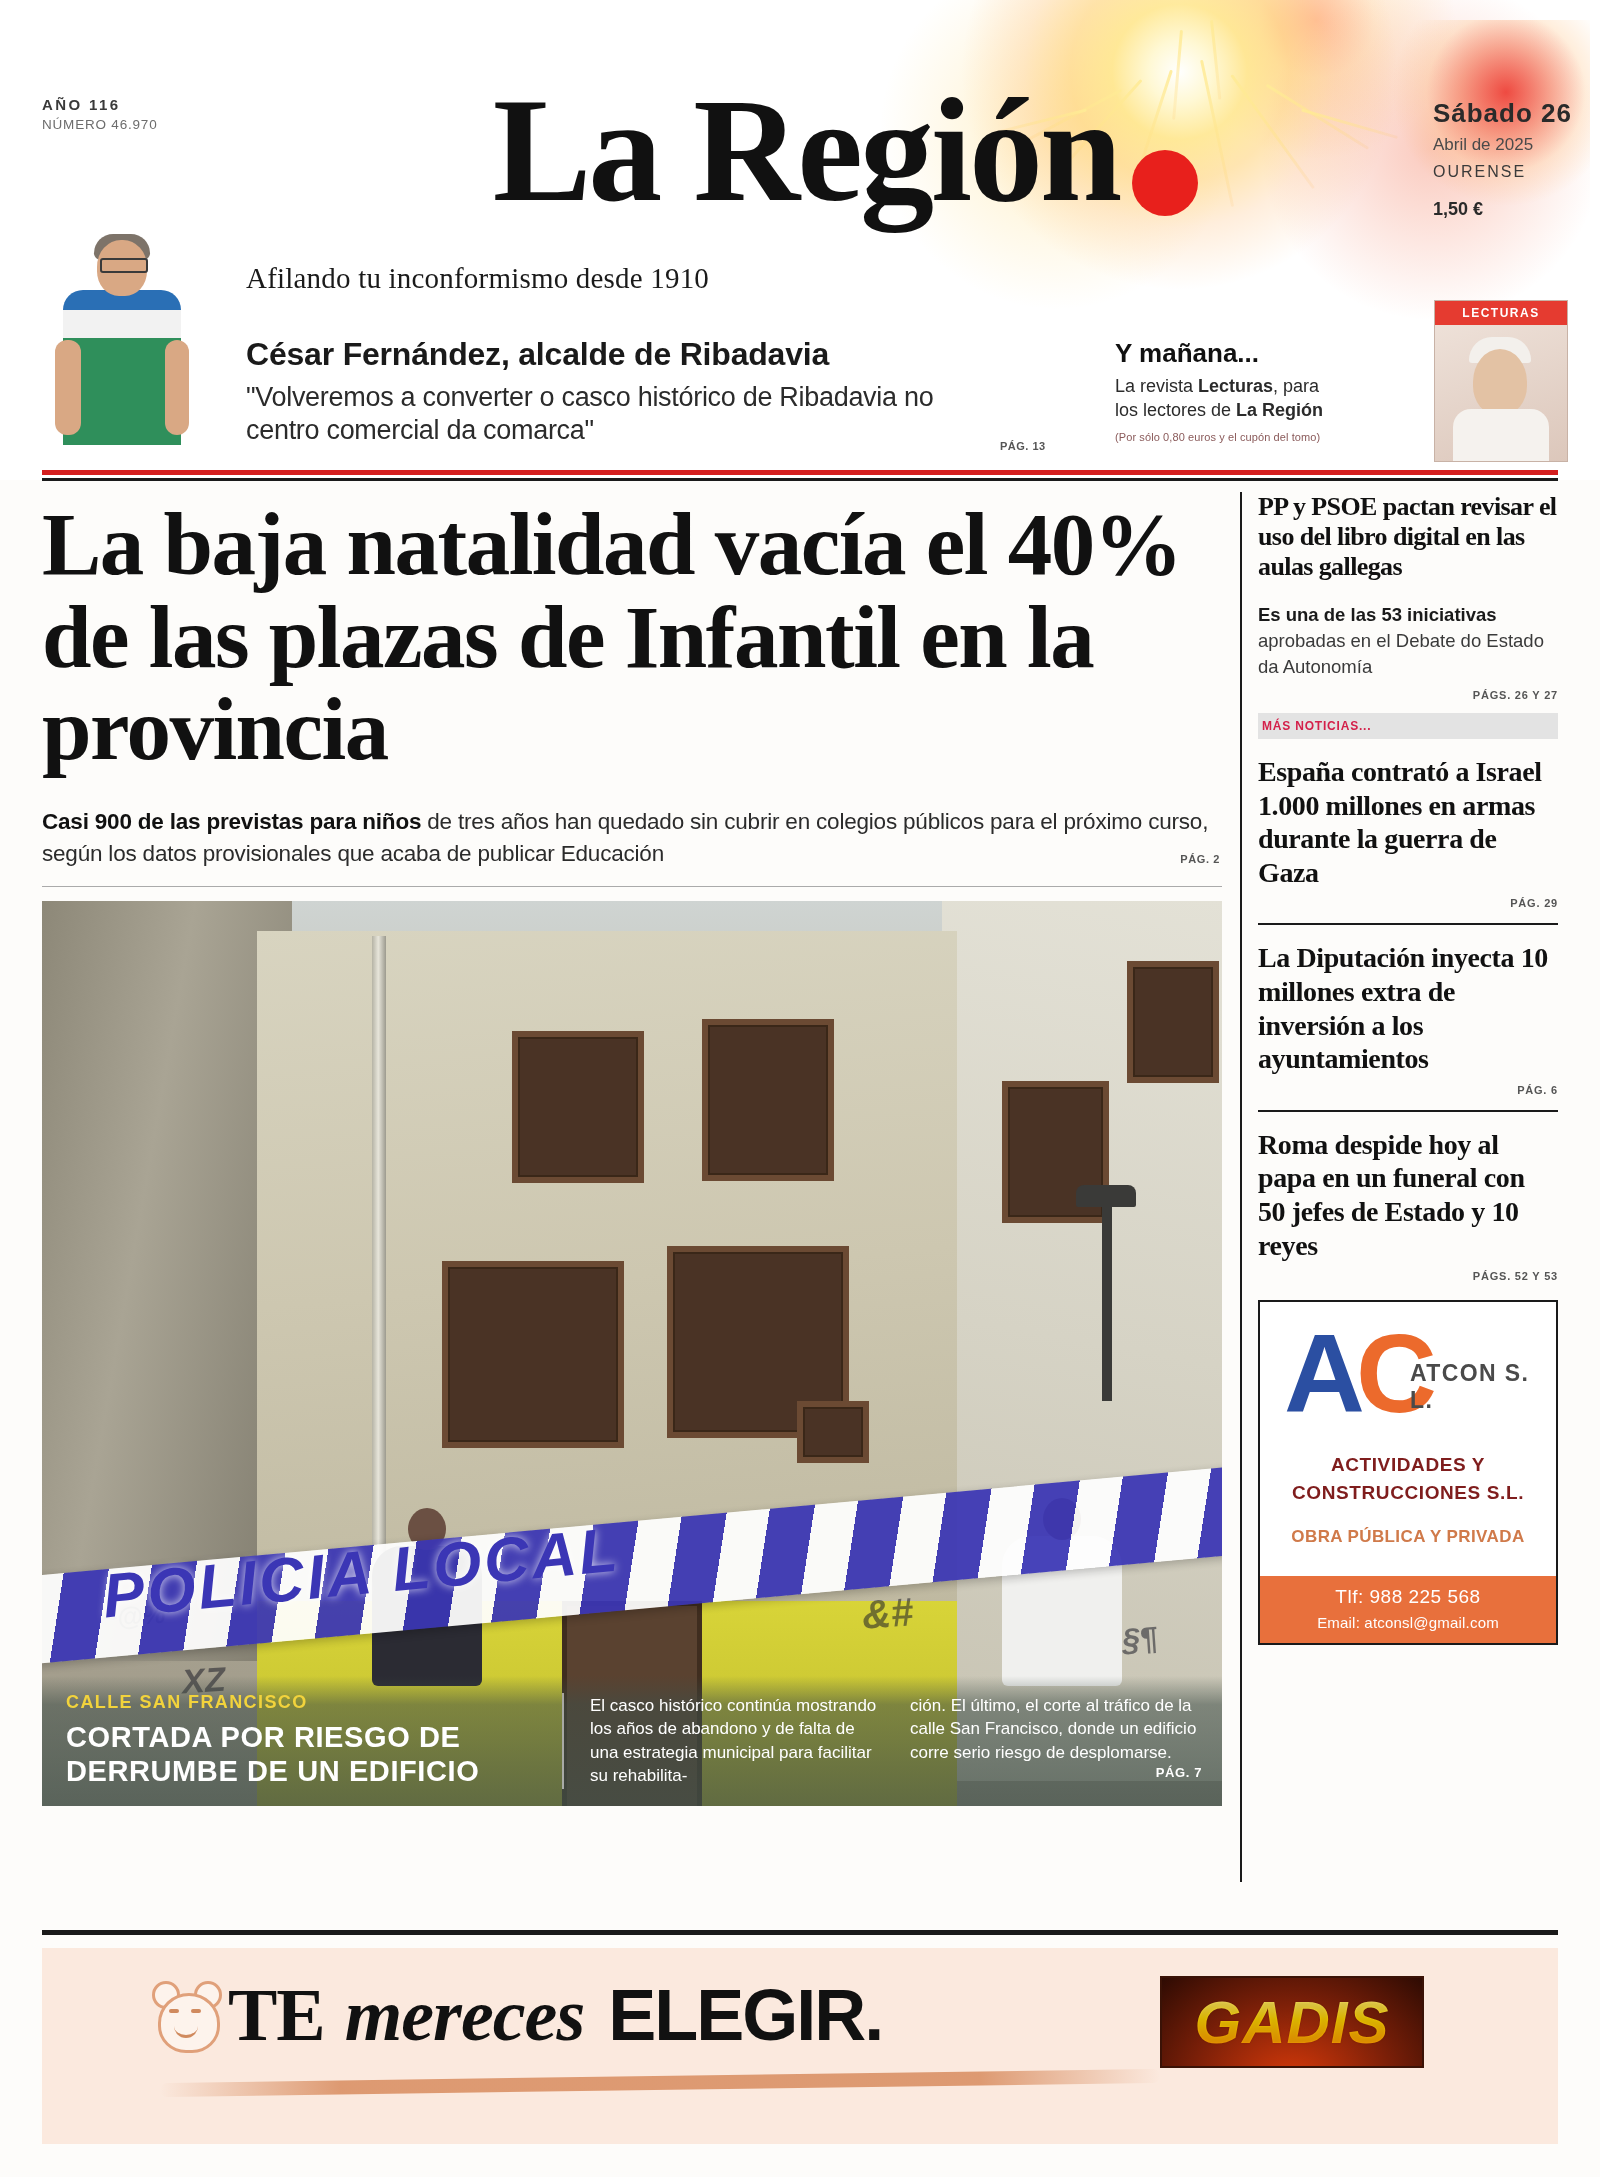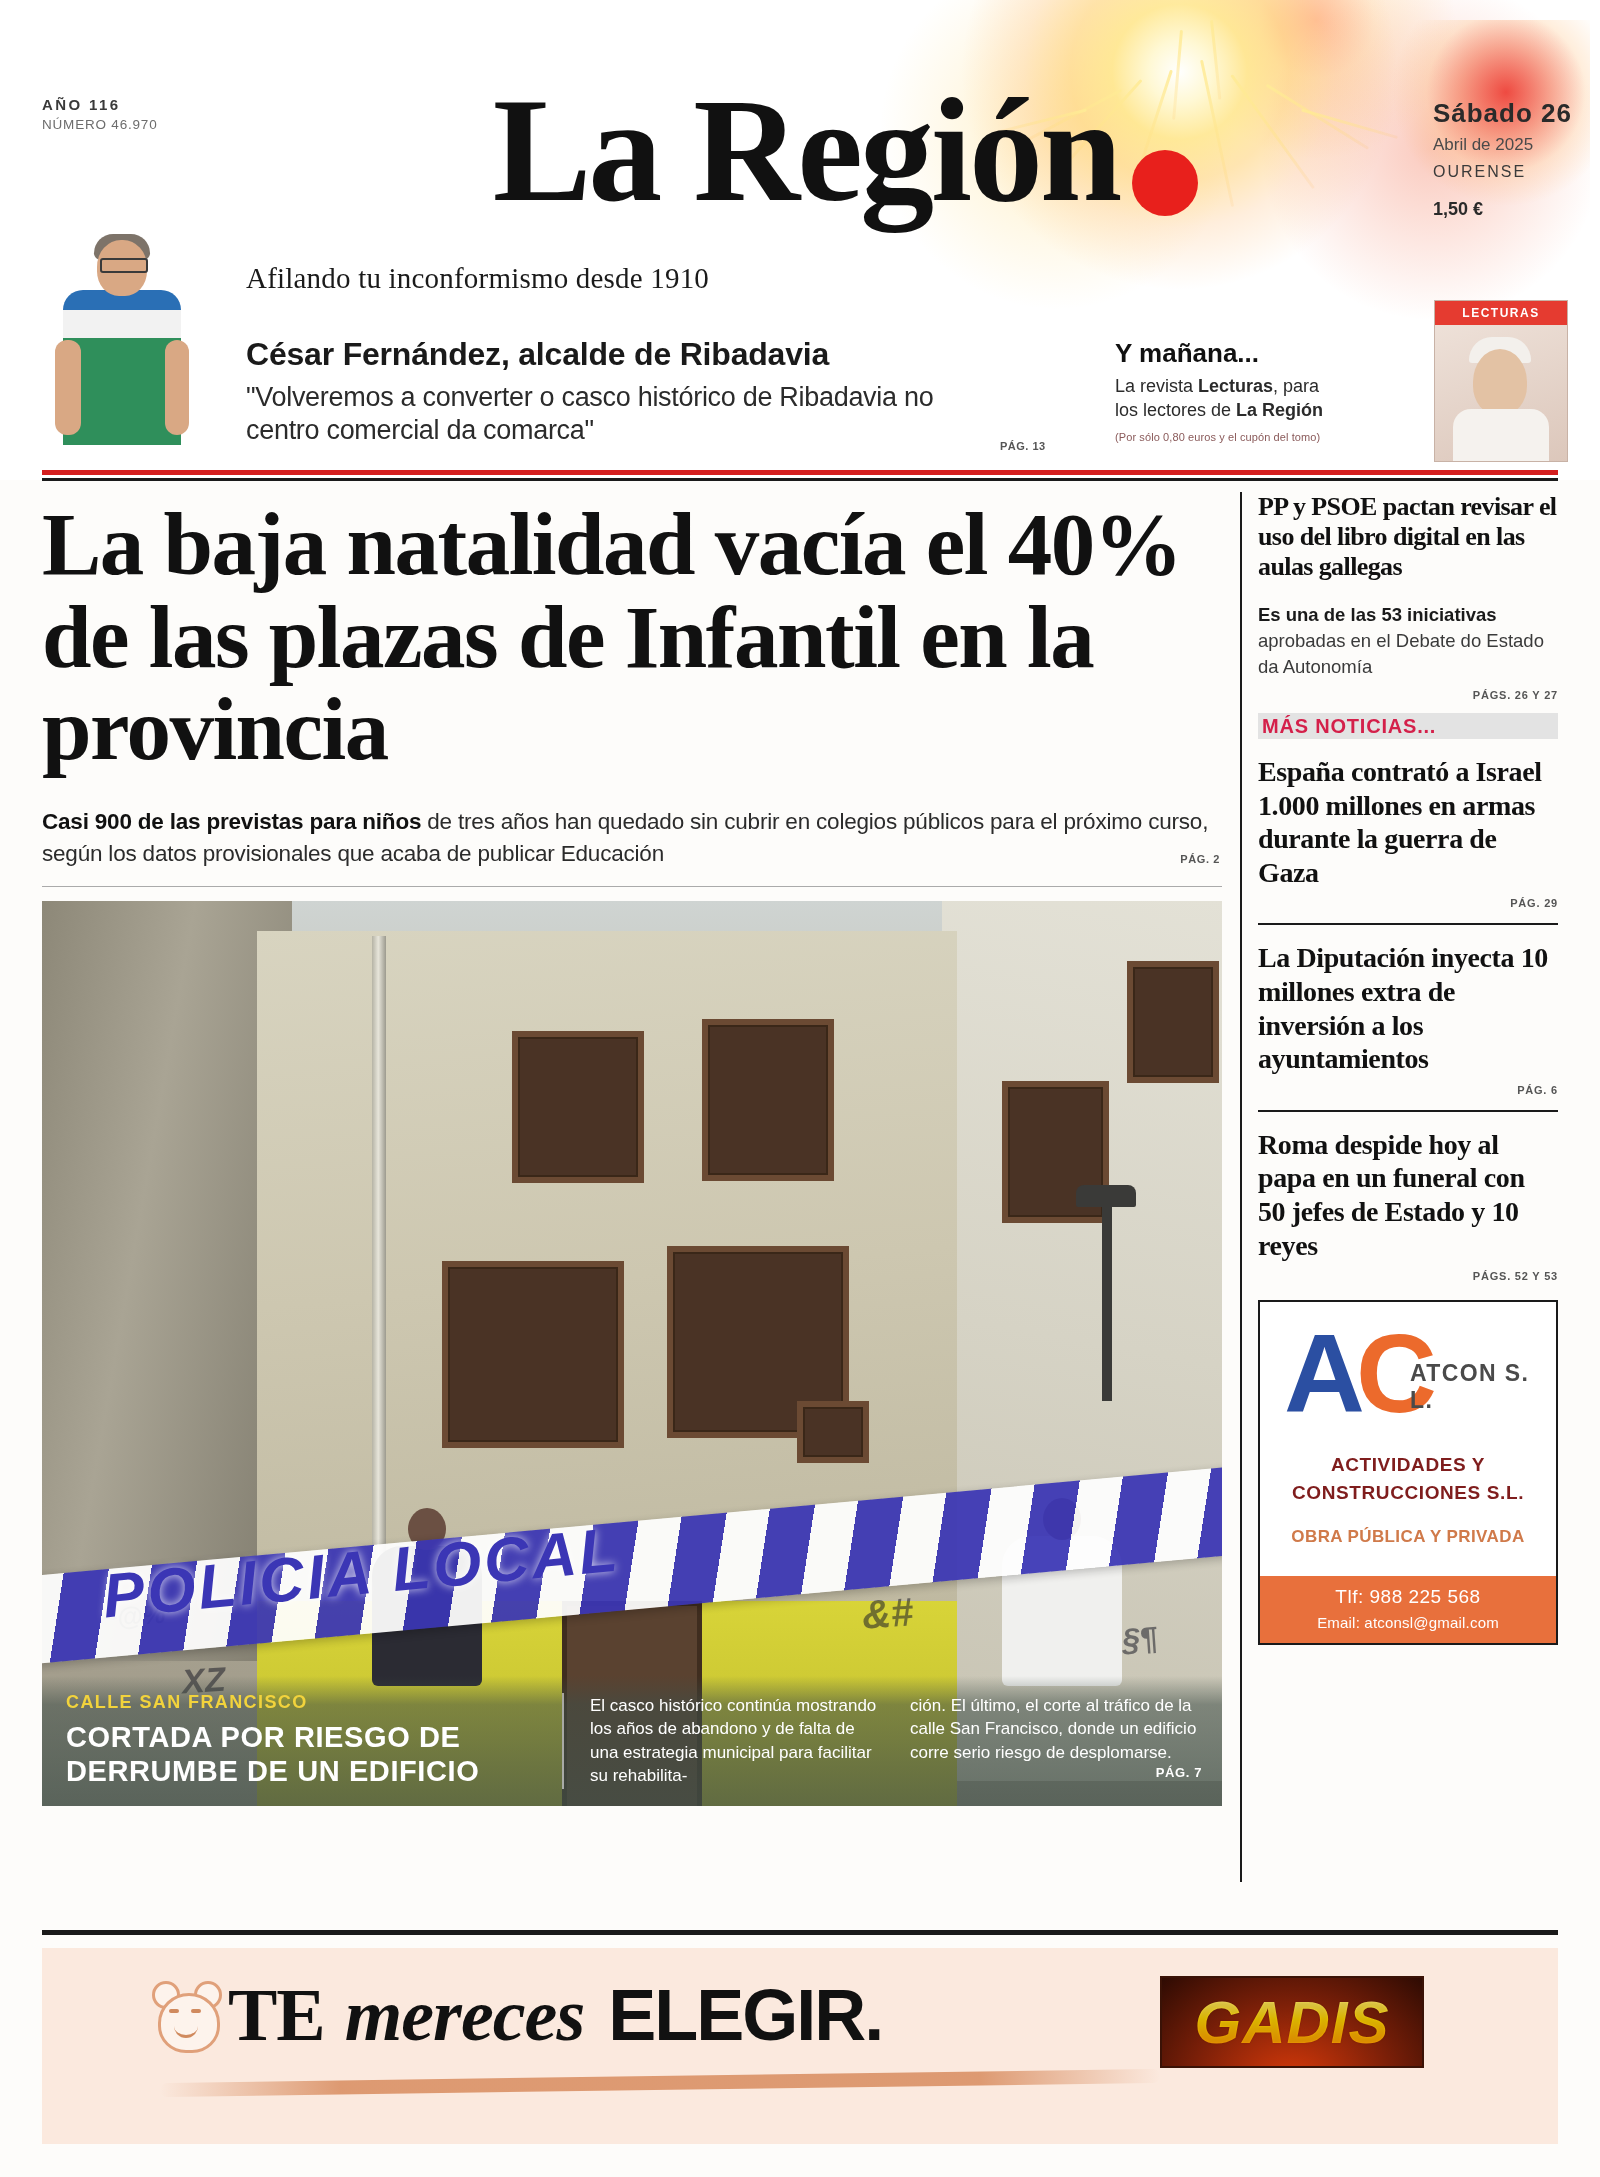--- a/index.html
+++ b/index.html
@@ -578,21 +578,21 @@
     font-weight: bold;
     color: #555;
     letter-spacing: 0.8px;
     margin-top: 10px;
   }
   .mas-noticias {
     margin-top: 12px;
     background: #e3e3e3;
     height: 26px;
     line-height: 26px;
-    font-size: 20px;
+    font-size: 12px;
     font-weight: bold;
     letter-spacing: 0.8px;
     color: #d4204a;
     padding-left: 4px;
     box-sizing: border-box;
   }
   .brief {
     padding-top: 16px;
   }
   .brief + .brief {

